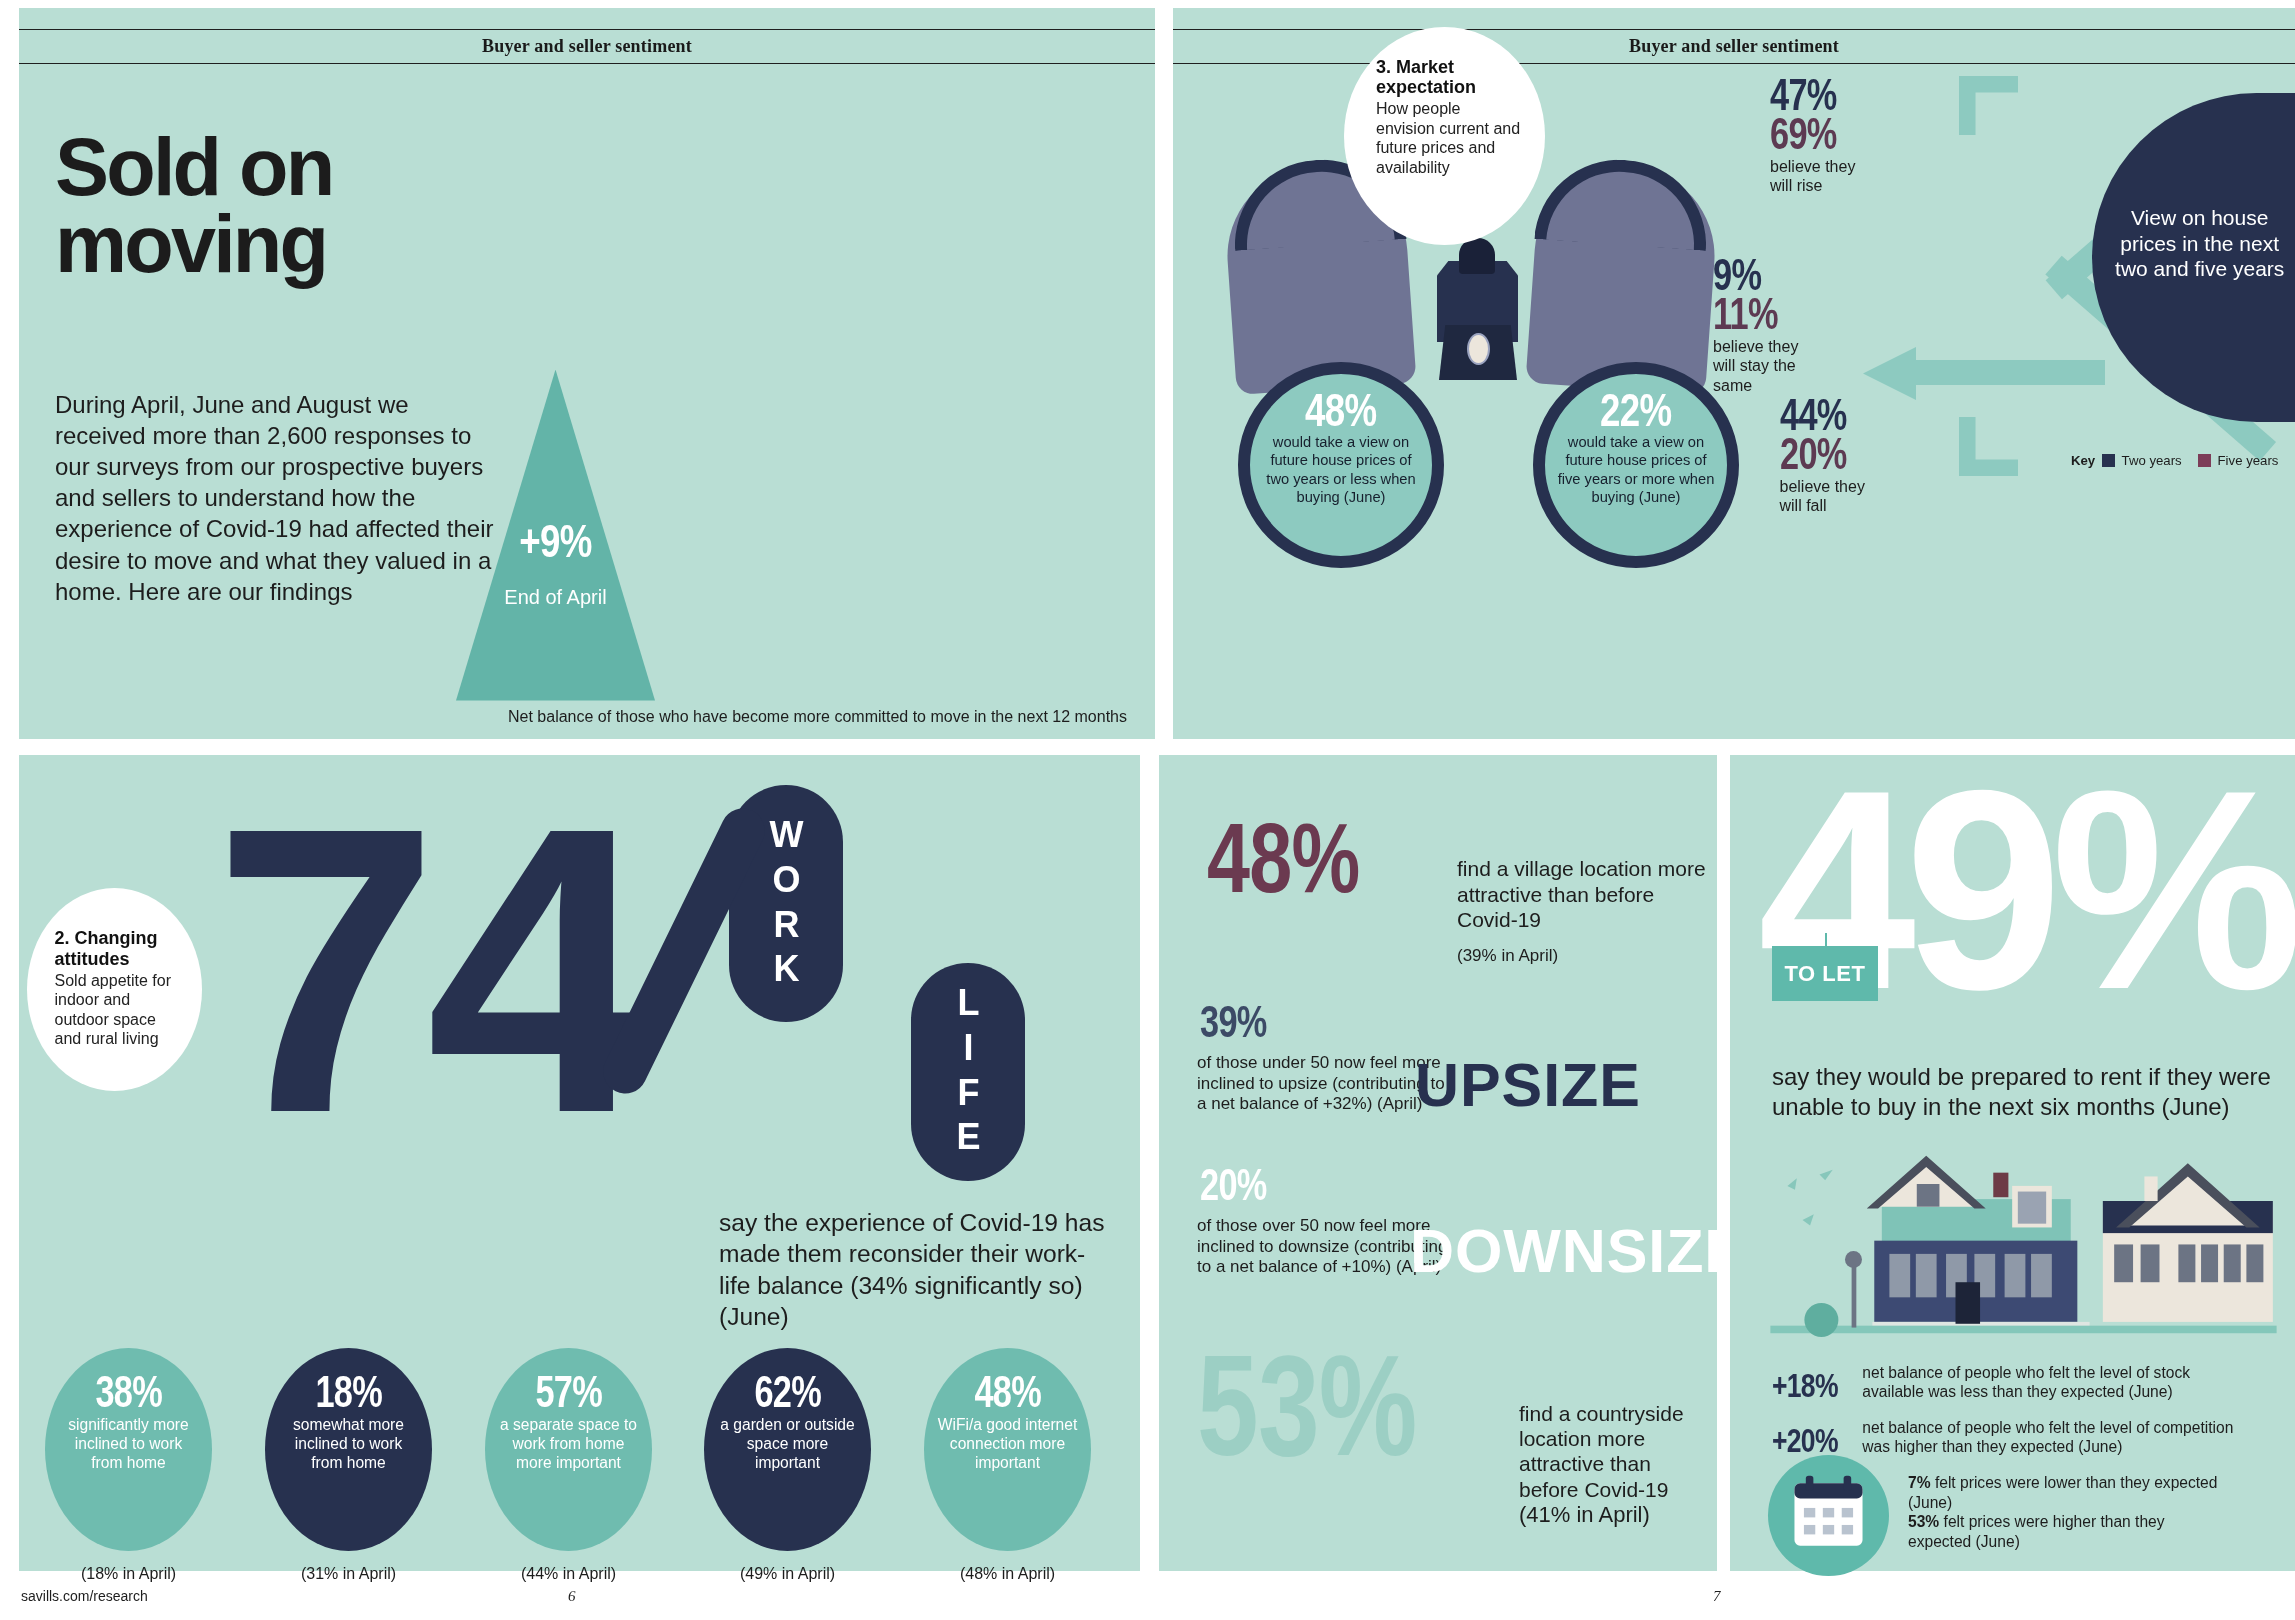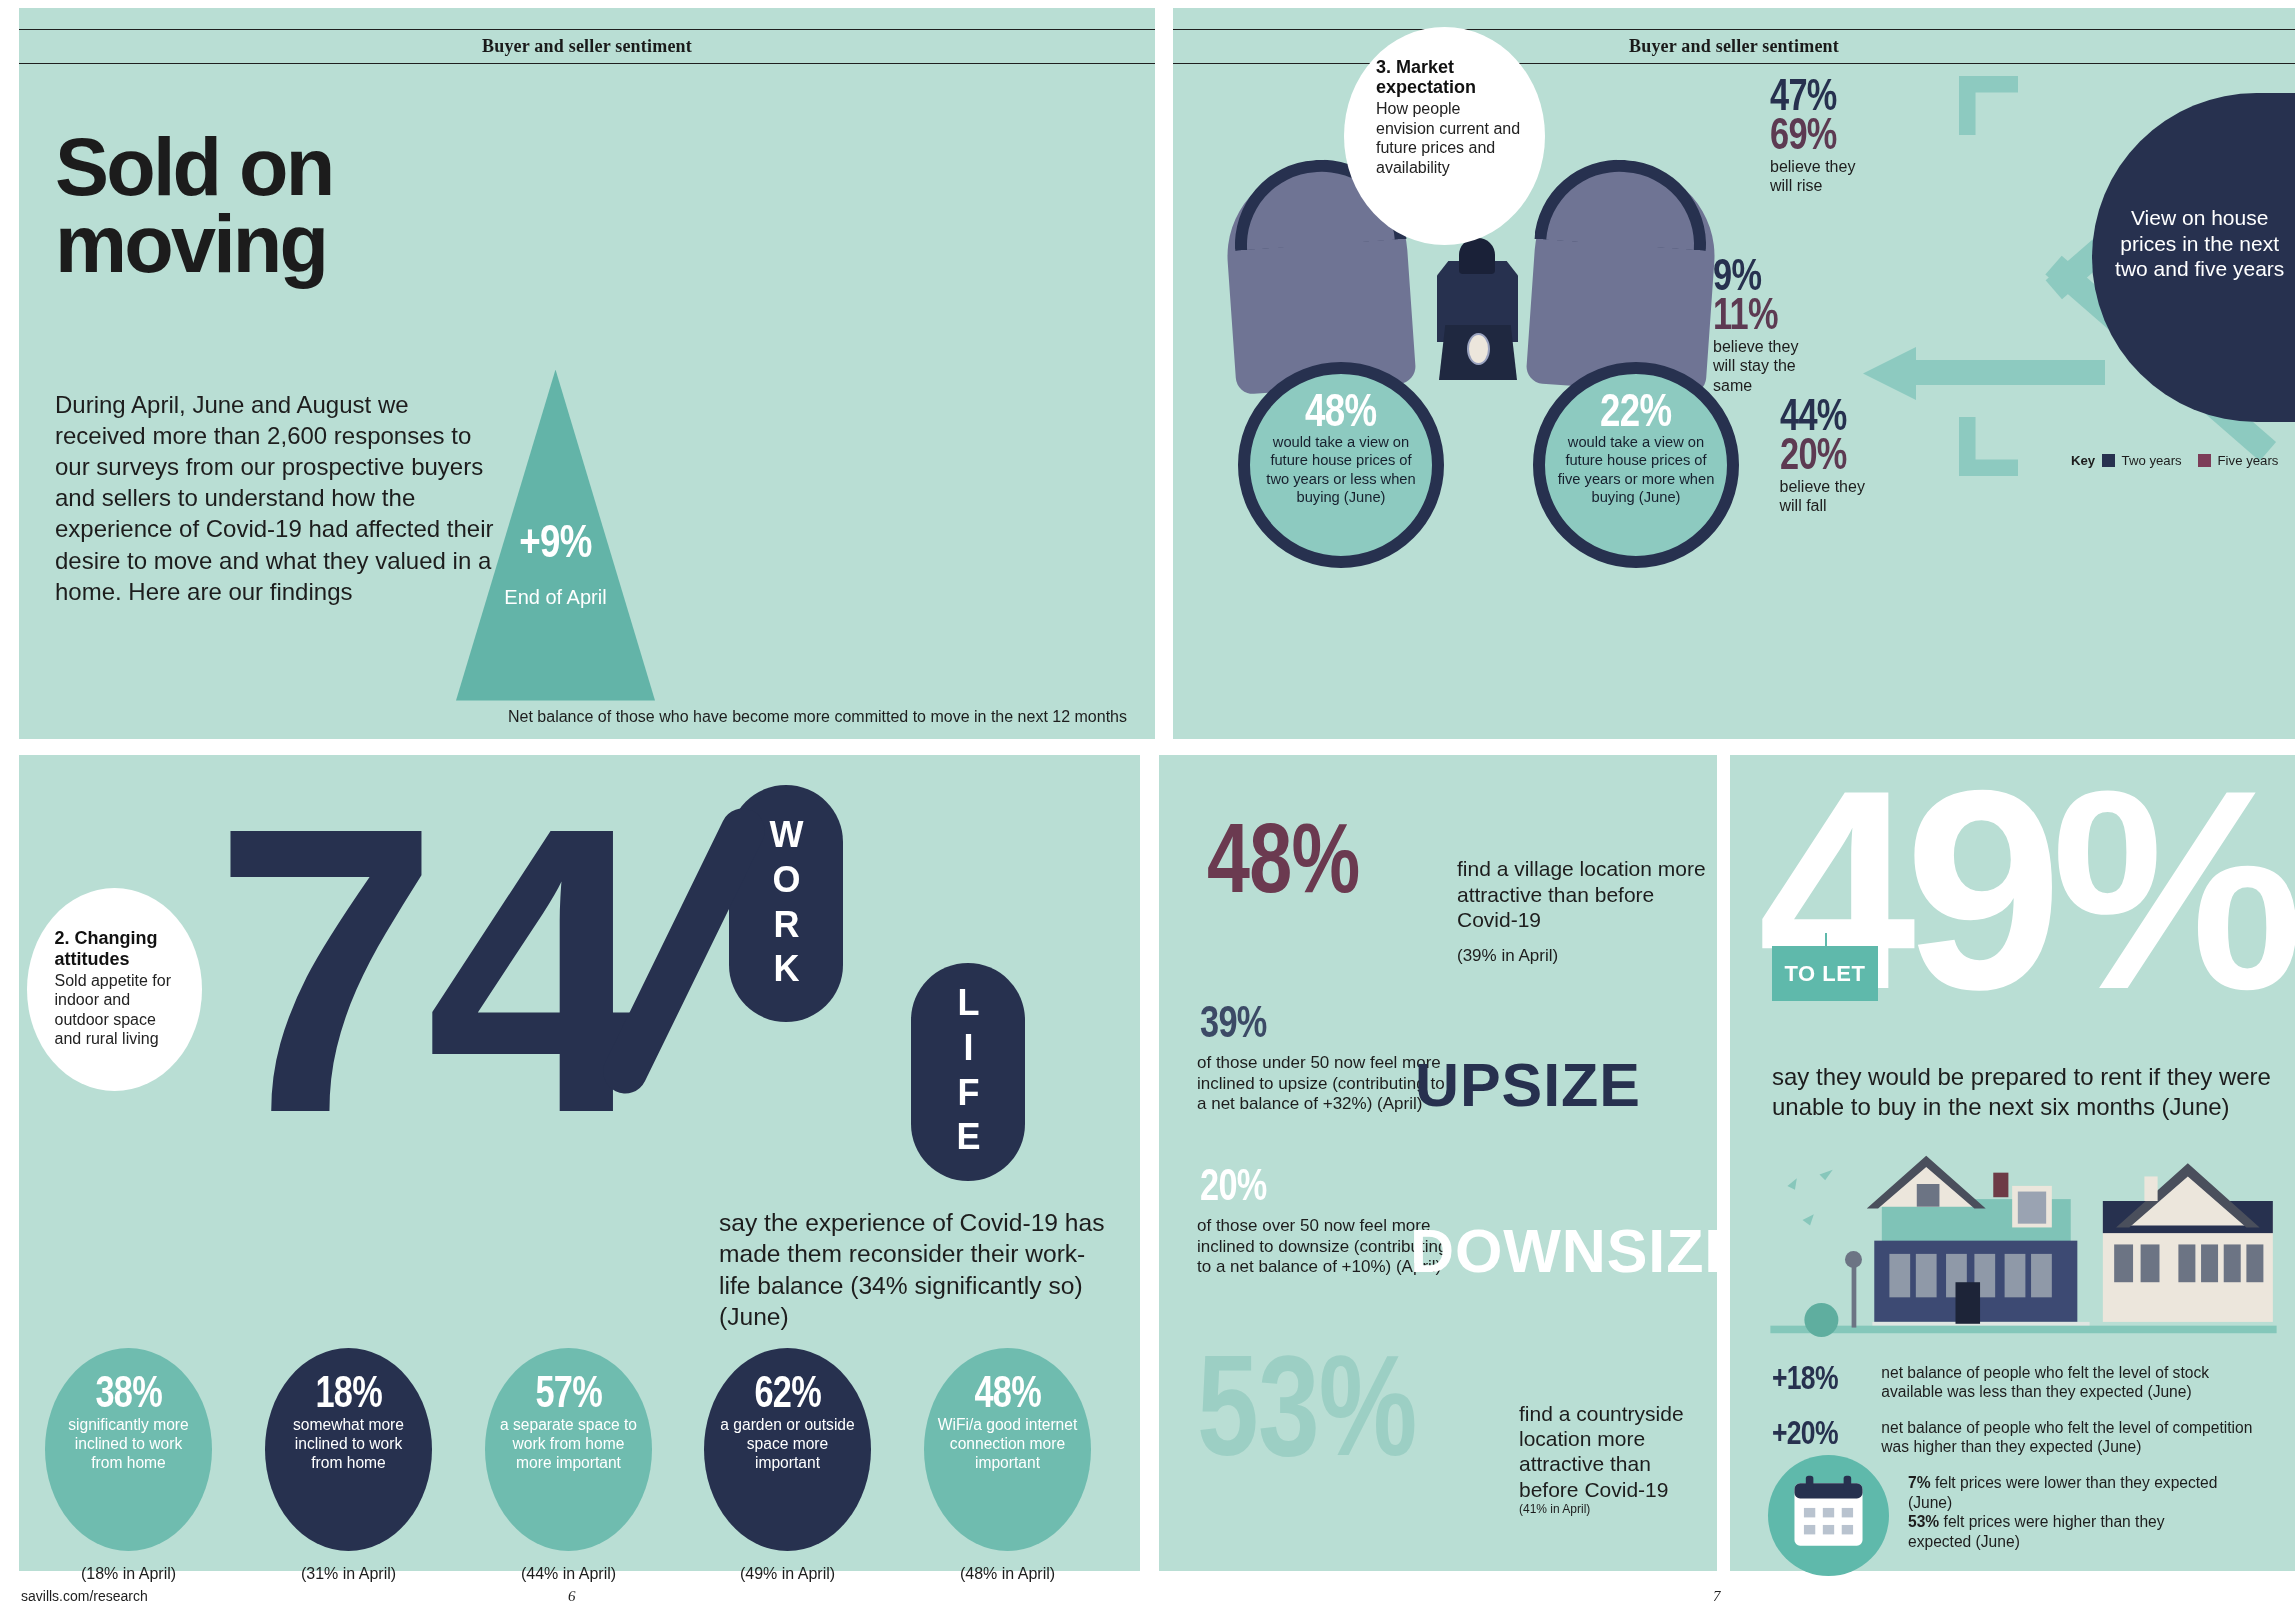--- a/index.html
+++ b/index.html
@@ -176,21 +176,21 @@
   #tolet {
     position:absolute; left:1772px; top:946px; width:106px; height:55px;
     background:#5fb9ab; display:flex; align-items:center; justify-content:center;
     color:#fff; font-weight:700; font-size:22px; letter-spacing:0.5px;
   }
   #tolet:before {
     content:""; position:absolute; left:50%; top:-13.2px; width:1.9px; height:13.2px; background:#5fb9ab;
   }
   #rent-cap { position:absolute; left:1772px; top:1062px; width:511px; font-size:24px; line-height:1.26; color:#1d1d1d; }
   #houses { position:absolute; left:1770px; top:1150px; width:507px; height:187px; }
-  .stat-row { position:absolute; display:flex; align-items:center; gap:25px; }
+  .stat-row { position:absolute; display:flex; align-items:flex-end; gap:6px; }
   .stat-row .v { font-size:34px; color:#27314f; }
   .stat-row .t { font-size:15.6px; line-height:1.22; color:#1d1d1d; width:377px; padding-top:7.6px; }
   #cal-circle {
     position:absolute; left:1768px; top:1455px; width:121px; height:121px;
     border-radius:50%; background:#5fb9ab;
   }
   #cal-note { position:absolute; left:1908px; top:1473px; width:312px; font-size:15.6px; line-height:1.26; color:#1d1d1d; }
   #cal-note b { font-weight:700; }
 
   
@@ -353,21 +353,21 @@
 <div class="midtxt" style="left:1197px; top:1053px; width:251px; font-size:17px;">of those under 50 now feel more inclined to upsize (contributing to a net balance of +32%) (April)</div>
 <div id="upsize">UPSIZE</div>
 
 <div id="mid20" class="num">20%</div>
 <div class="midtxt" style="left:1197px; top:1216px; width:251px; font-size:17px;">of those over 50 now feel more inclined to downsize (contributing to a net balance of +10%) (April)</div>
 <div id="downsize">DOWNSIZE</div>
 
 <div id="mid53" class="num">53%</div>
 <div id="mid53cap">
   <div>find a countryside location more attractive than before Covid-19</div>
-  <div style="font-size:12px;">(41% in April)</div>
+  <div style="font-size:22px;">(41% in April)</div>
 </div>
 
 <div class="page" id="panel-right-bot"></div>
 
 <div id="big49">49%</div>
 <div id="tolet">TO LET</div>
 <div id="rent-cap">say they would be prepared to rent if they were unable to buy in the next six months (June)</div>
 
 <div id="houses">
   <svg width="507" height="187" viewBox="0 0 536 198">

